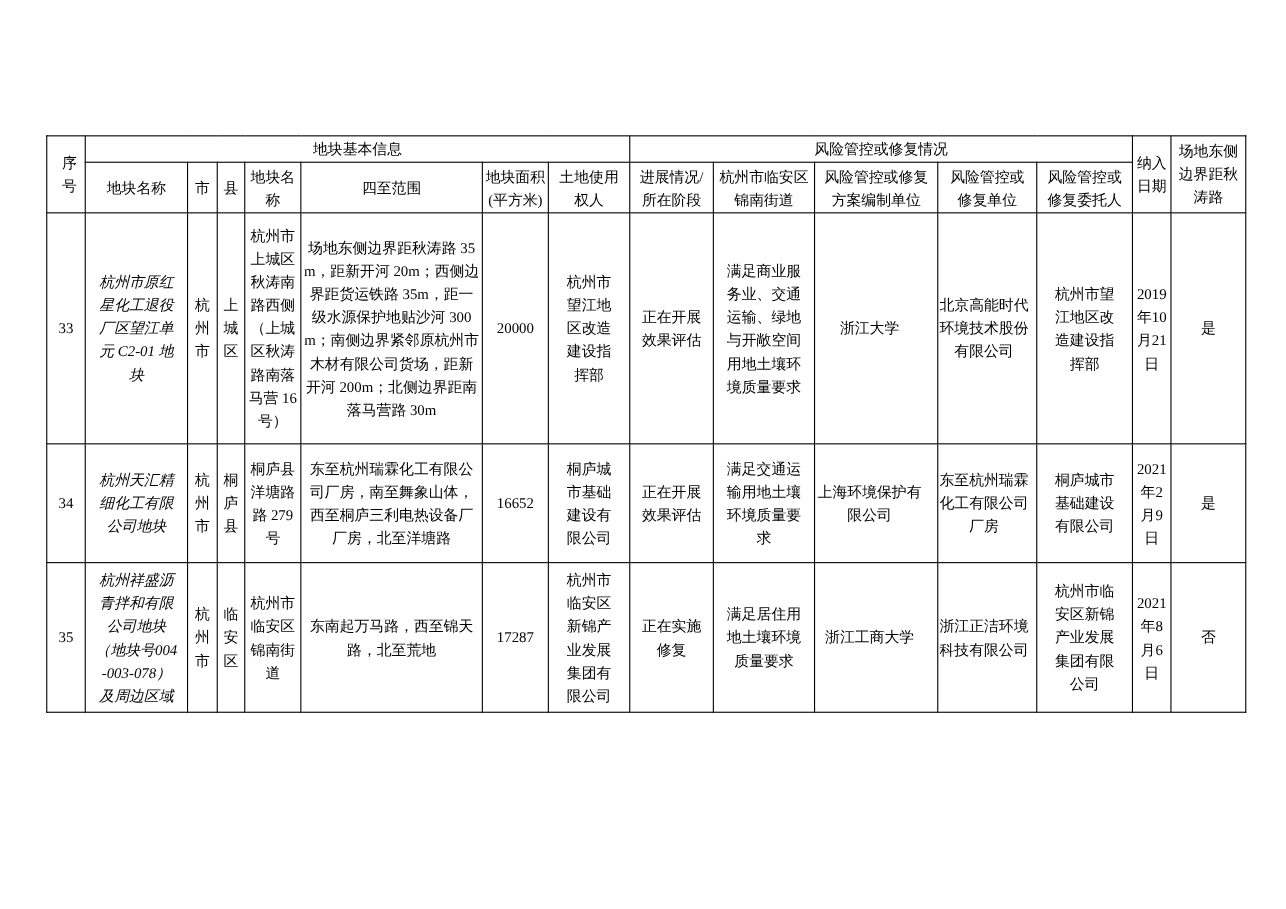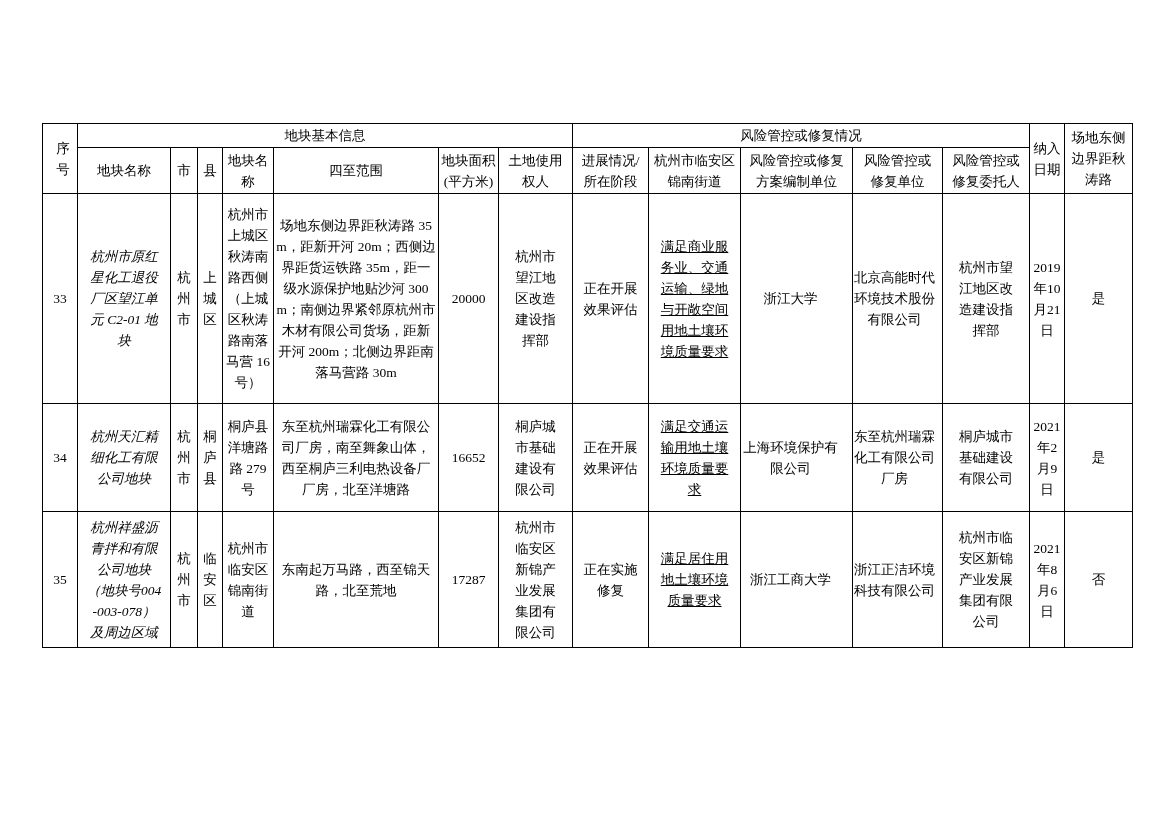--- a/index.html
+++ b/index.html
@@ -34,21 +34,21 @@
   tr.h-cols  { height: 46px; }
   tr.r-33 { height: 210px; }
   tr.r-34 { height: 108px; }
   tr.r-35 { height: 136px; }
   .pad9  { padding-left: 9px;  padding-right: 3px; }
   .pad6  { padding-left: 6px;  padding-right: 6px; }
   .pad7  { padding-left: 7px;  padding-right: 7px; }
   .td-name     { padding-left: 8px;  padding-right: 8px; font-style: italic; }
   .td-landuser { padding-left: 14px; padding-right: 14px; }
   .td-progress { padding-left: 9px;  padding-right: 9px; margin-left: 36px; }
-  .td-target   { padding-left: 10px; padding-right: 10px; text-decoration: underline; }
+  .td-target   { padding-left: 10px; padding-right: 10px; }
   .td-plan     { padding-left: 0; padding-right: 12px; }
   .td-repair   { padding-left: 0;  padding-right: 6px; }
   .td-client   { padding-left: 15px; padding-right: 15px; }
 </style>
 </head>
 <body>
 
 <div class="table-wrap">
   <table class="parcel-table">
     <colgroup>

